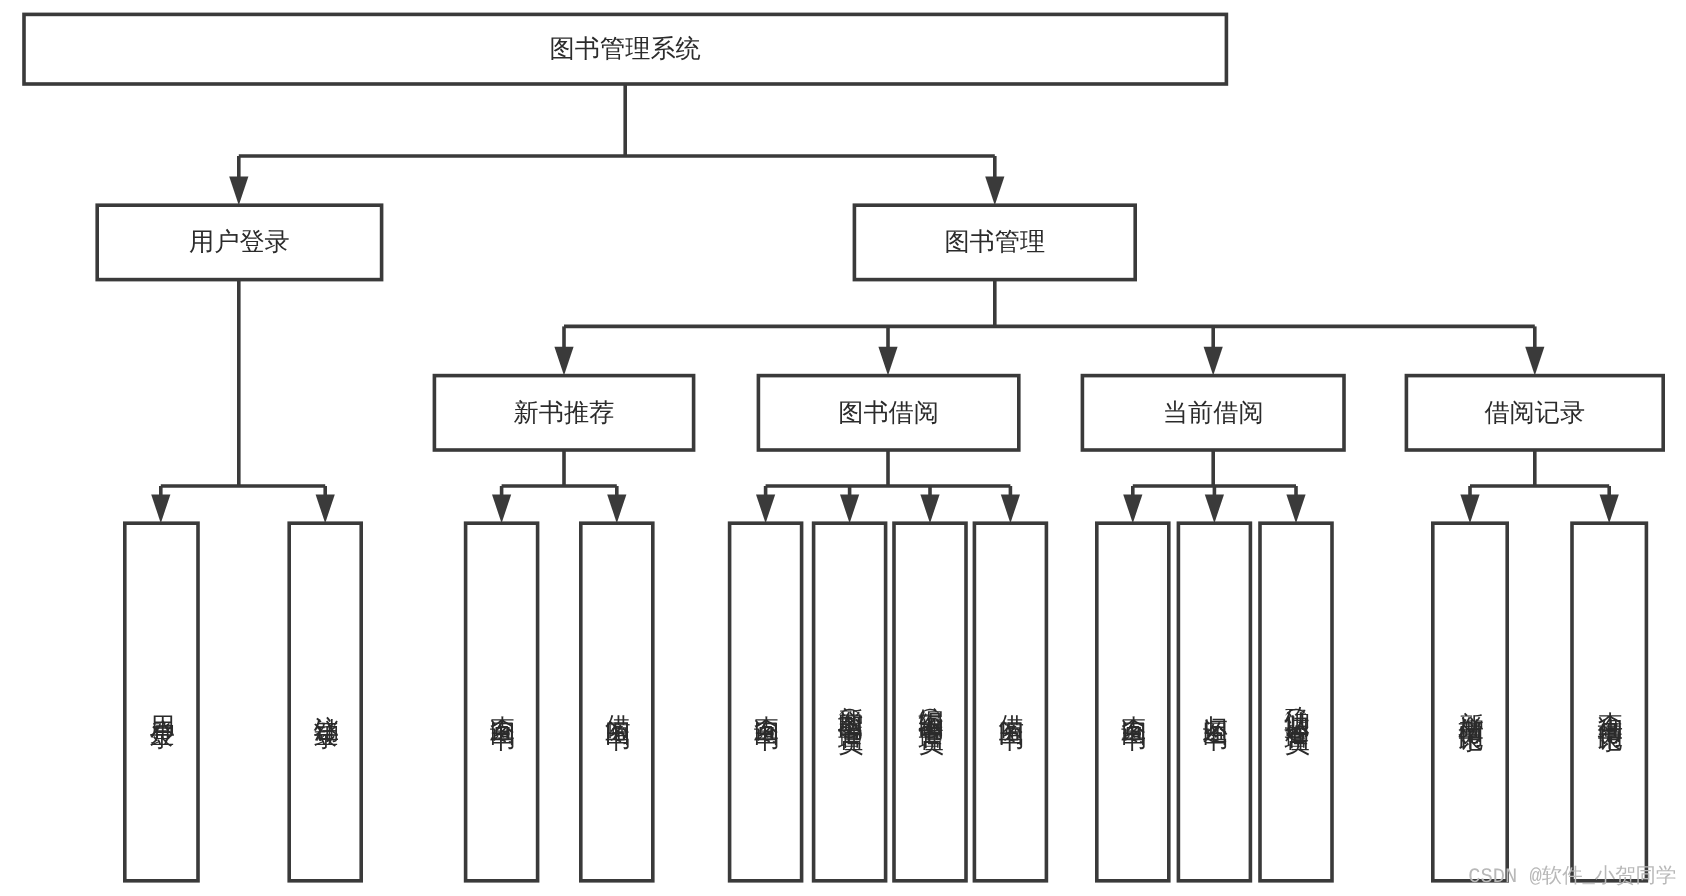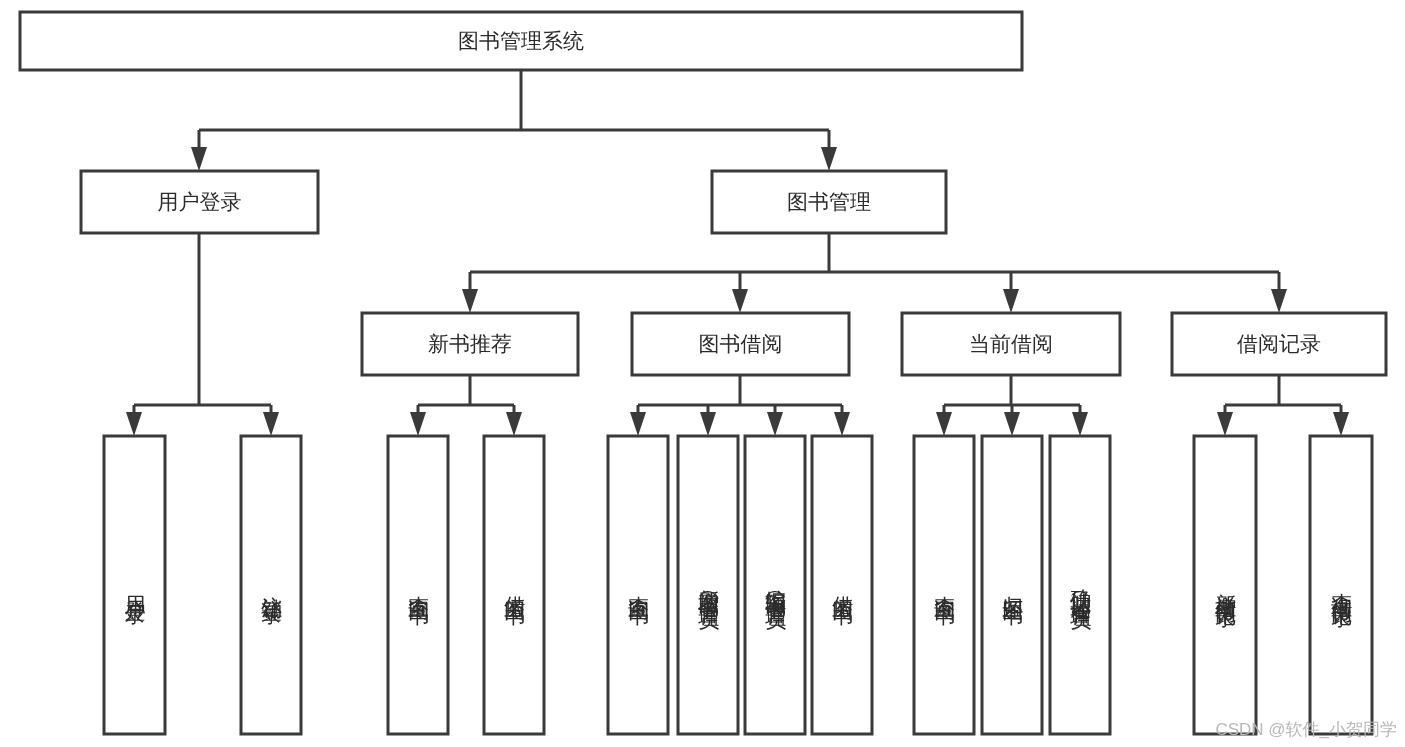--- a/index.html
+++ b/index.html
@@ -60,21 +60,21 @@
     align-items: center;
     justify-content: center;
     text-align: center;
     white-space: pre-wrap;
     pointer-events: none;
   }
   .watermark {
     position: absolute;
     right: 8px;
     bottom: 6px;
-    font-family: Liberation Sans, sans-serif;
+    font-family: Liberation Mono, monospace;
     font-size: 17px;
     color: #b8b8b8;
     white-space: nowrap;
   }
 </style>
 </head>
 <body>
 
 <div id="diagram-root">
 

